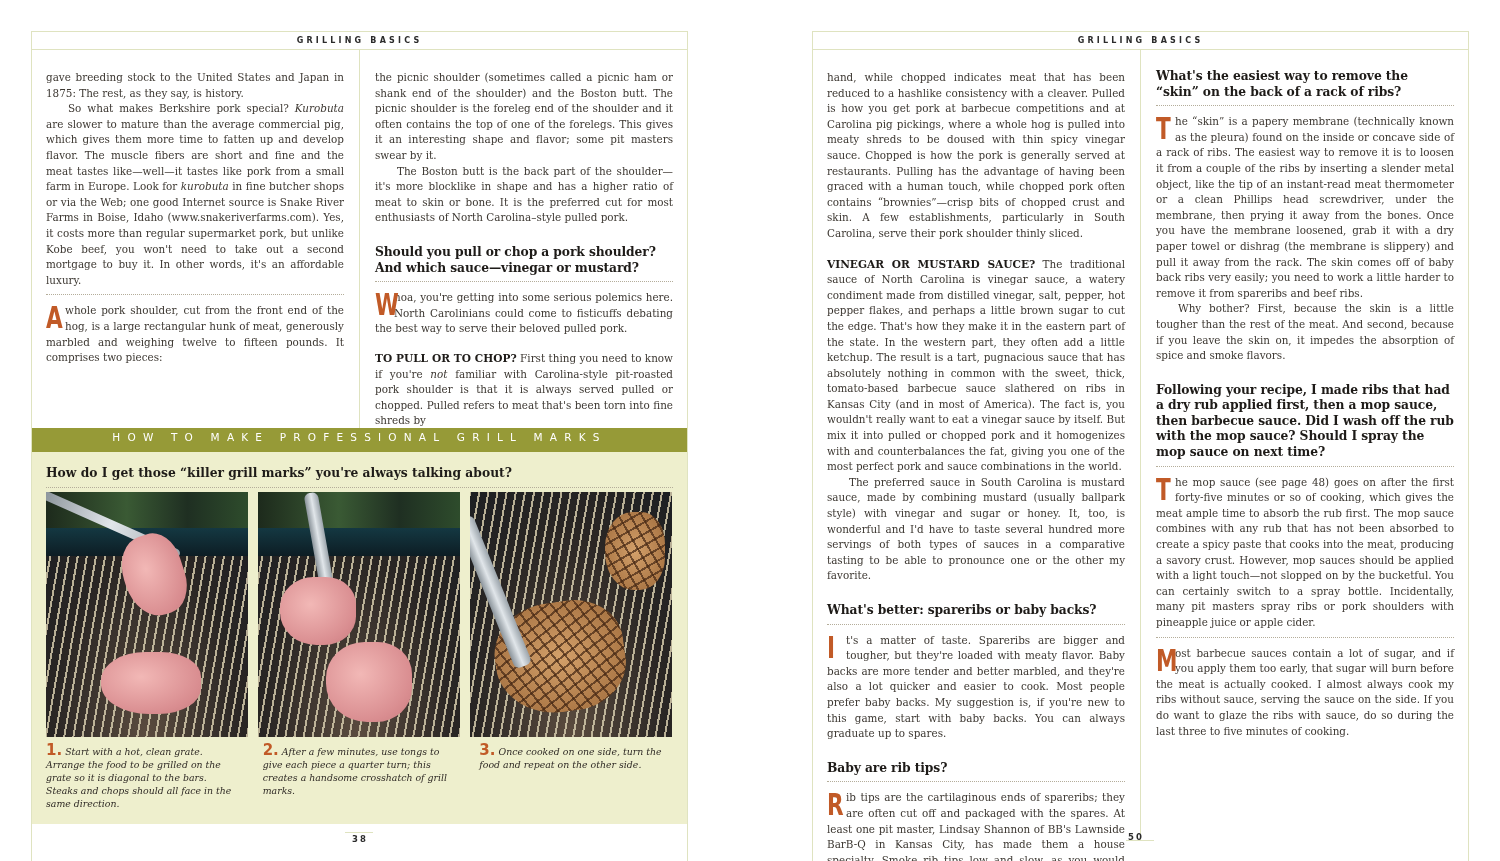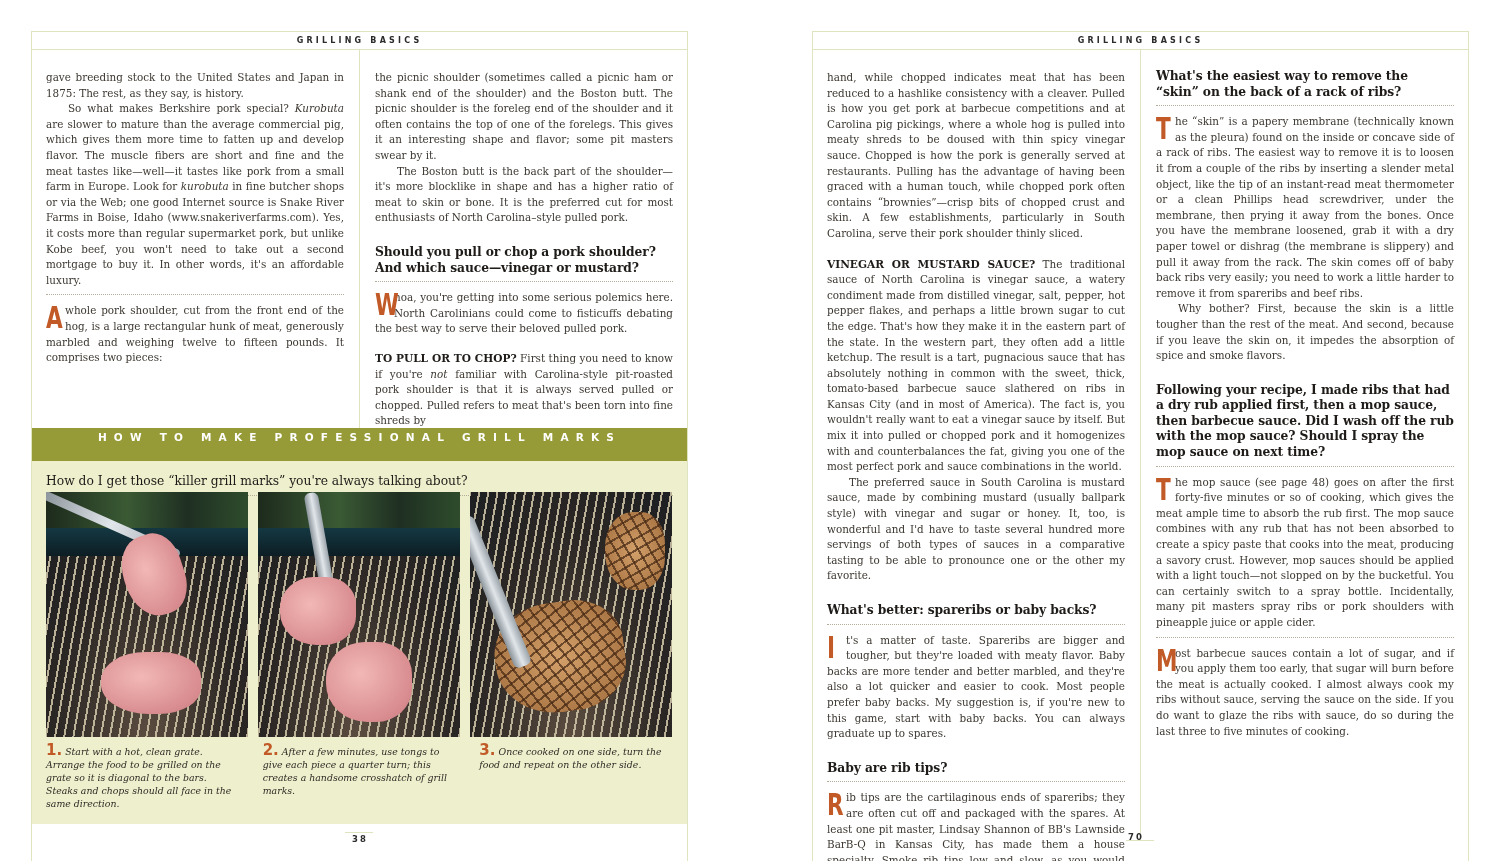--- a/index.html
+++ b/index.html
@@ -17,22 +17,22 @@
   .col p.indent { text-indent: 22px; }
   .col-divider { position: absolute; width: 1px; background: #dfe3c0; }
 
   .q { font-family: "DejaVu Serif", serif; font-weight: bold; font-size: 12.3px; line-height: 15.6px; color: #1e1b18; text-align: left; margin-top: 18px; letter-spacing: -0.1px; }
   .dots { border-bottom: 1px dotted #b4ad9a; margin: 6px 0 8px; height: 1px; }
   .dropcap { float: left; font-family: "DejaVu Sans", sans-serif; font-weight: bold; color: #c15a27; font-size: 30px; line-height: 26px; margin: 2px 4px 0 0; transform: scaleX(0.72); transform-origin: left; width: 15px; }
   .runin { font-weight: bold; color: #1e1b18; font-size: 10.6px; }
   i { font-style: italic; }
 
   .sidebar { position: absolute; left: 0; top: 396px; width: 655px; height: 396px; background: #eeefcd; }
-  .sidebar-head { height: 33px; background: #969a37; color: #fff; font-family: "DejaVu Sans", sans-serif; font-weight: bold; font-size: 10.5px; letter-spacing: 7.2px; text-align: center; line-height: 18px; }
-  .sidebar-q { font-weight: normal; font-size: 12.3px; color: #1e1b18; padding: 13px 0 0 14px; }
+  .sidebar-head { height: 24px; background: #969a37; color: #fff; font-family: "DejaVu Sans", sans-serif; font-weight: normal; font-size: 10.5px; letter-spacing: 7.2px; text-align: center; line-height: 18px; }
+  .sidebar-q { font-weight: bold; font-size: 12.3px; color: #1e1b18; padding: 13px 0 0 14px; }
   .sidebar .dots { margin: 7px 14px 0 14px; }
   .photos { position: absolute; top: 64px; left: 14px; width: 626px; height: 245px; display: flex; gap: 10px; }
   .photo { flex: 1; position: relative; overflow: hidden; background: #2a3130; }
   .photo .bg-foliage { position: absolute; left: 0; top: 0; width: 100%; height: 40px; background: linear-gradient(90deg,#1d2a1c,#3a5a34 40%,#1f2f22 70%,#2e4c2c); }
   .photo .grill { position: absolute; left: -10px; right: -10px; top: 36px; bottom: 0; border-radius: 50% 50% 0 0 / 18% 18% 0 0; background:
       repeating-linear-gradient(100deg, rgba(210,200,170,0.85) 0 2px, transparent 2px 9px),
       radial-gradient(ellipse at 50% 100%, #5b4c3f 0%, #2a2624 60%, #1b1e22 100%); }
   .photo .rim { position: absolute; left: 0; right: 0; top: 36px; height: 28px; background: linear-gradient(#143842,#0d1d24); }
   .photo .meat { position: absolute; background: radial-gradient(ellipse at 40% 40%, #f2b8b6, #d98d90 70%, #c77b7e); border-radius: 45% 40% 42% 48%; }
   .photo .meat.cooked { background: repeating-linear-gradient(60deg, transparent 0 8px, rgba(70,40,20,0.7) 8px 10px), repeating-linear-gradient(-30deg, transparent 0 8px, rgba(70,40,20,0.7) 8px 10px), radial-gradient(ellipse at 50% 50%, #d3a06a, #a87443 80%); }
@@ -133,14 +133,14 @@
     <p><span class="dropcap">T</span><span>he “skin” is a papery membrane (technically known as the pleura) found on the inside or concave side of a rack of ribs. The easiest way to remove it is to loosen it from a couple of the ribs by inserting a slender metal object, like the tip of an instant-read meat thermometer or a clean Phillips head screwdriver, under the membrane, then prying it away from the bones. Once you have the membrane loosened, grab it with a dry paper towel or dishrag (the membrane is slippery) and pull it away from the rack. The skin comes off of baby back ribs very easily; you need to work a little harder to remove it from spareribs and beef ribs.</span></p>
     <p class="indent">Why bother? First, because the skin is a little tougher than the rest of the meat. And second, because if you leave the skin on, it impedes the absorption of spice and smoke flavors.</p>
     <div class="q">Following your recipe, I made ribs that had a dry rub applied first, then a mop sauce, then barbecue sauce. Did I wash off the rub with the mop sauce? Should I spray the mop sauce on next time?</div>
     <div class="dots"></div>
     <p><span class="dropcap">T</span><span>he mop sauce (see page 48) goes on after the first forty-five minutes or so of cooking, which gives the meat ample time to absorb the rub first. The mop sauce combines with any rub that has not been absorbed to create a spicy paste that cooks into the meat, producing a savory crust. However, mop sauces should be applied with a light touch—not slopped on by the bucketful. You can certainly switch to a spray bottle. Incidentally, many pit masters spray ribs or pork shoulders with pineapple juice or apple cider.</span></p>
     <div class="dots"></div>
     <p><span class="dropcap">M</span><span>ost barbecue sauces contain a lot of sugar, and if you apply them too early, that sugar will burn before the meat is actually cooked. I almost always cook my ribs without sauce, serving the sauce on the side. If you do want to glaze the ribs with sauce, do so during the last three to five minutes of cooking.</span></p>
   </div>
 
   <div class="folio-rule" style="left:313px; top:808px; width:28px;"></div>
-  <div class="folio" style="left:315px; top:800px;">70</div>
+  <div class="folio" style="left:315px; top:800px;">50</div>
 </div>
 
 </body></html>

